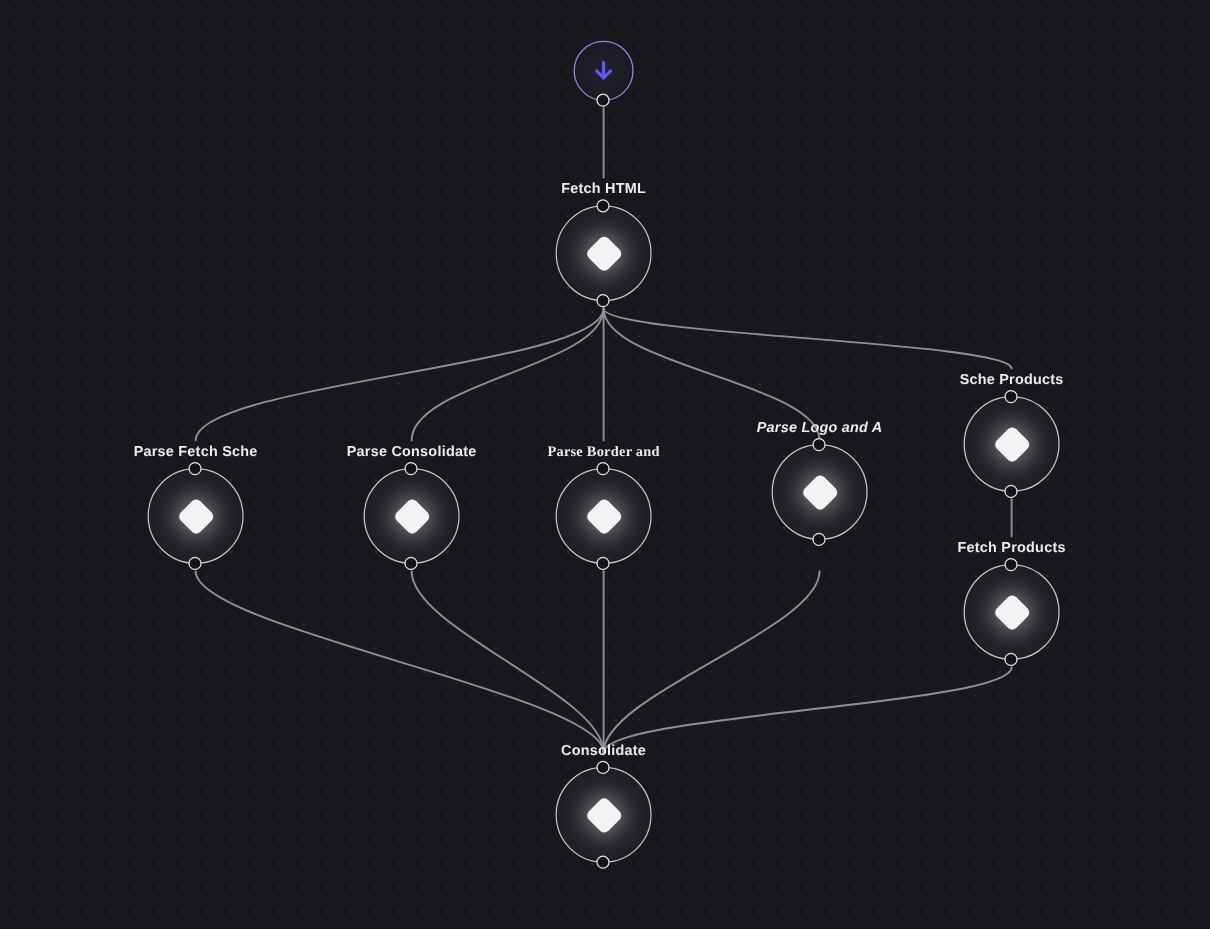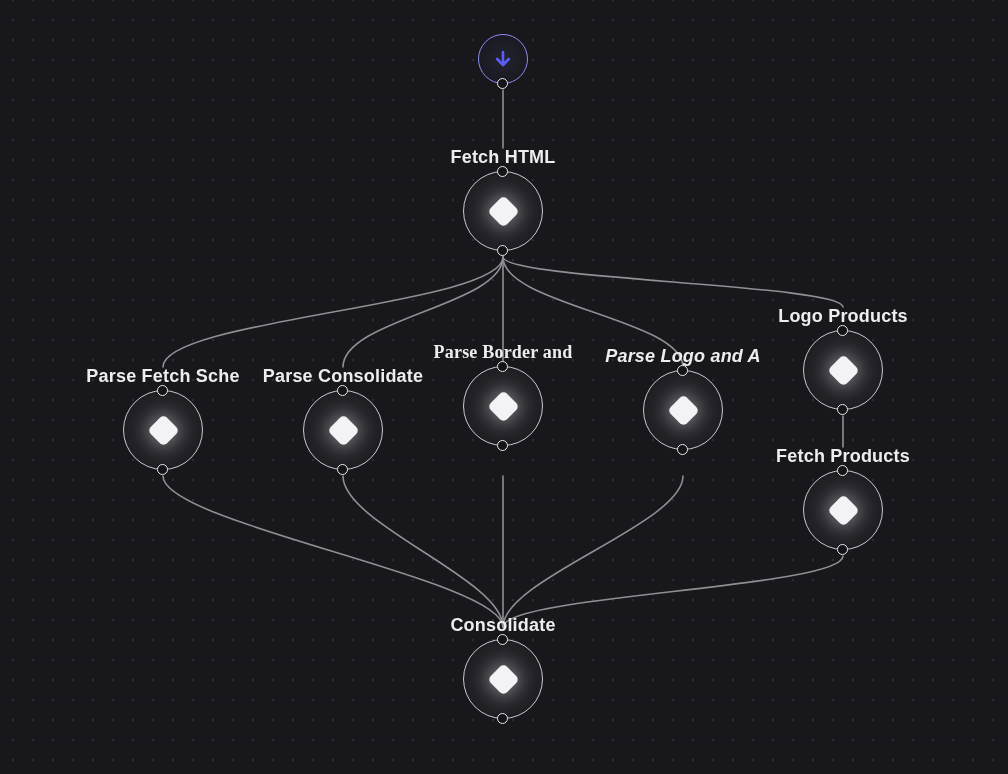--- a/index.html
+++ b/index.html
@@ -43,21 +43,21 @@
     border-color:var(--accent);
     background:radial-gradient(circle at 50% 50%, #232330 0%, #1a1a22 70%, #18181e 100%);
   }
   .label{
     position:absolute;
     left:50%;
     bottom:calc(100% + 6px);
     transform:translateX(-50%);
     white-space:nowrap;
     color:var(--label);
-    font-size:18px;
+    font-size:12px;
     font-weight:600;
     letter-spacing:.2px;
     line-height:16px;
     text-align:right;
   }
   .handle{
     position:absolute;
     left:50%;
     width:9px;height:9px;
     margin-left:-6px;
@@ -121,38 +121,38 @@
     </div>
   </div>
       <div class="node task" style="left: 303px; top: 390px;">
     <div class="label">Parse Consolidate</div>
     <div class="circle" style="height: 80px; width: 80px;">
       <span class="handle top"></span>
       <span class="diamond"></span>
       <span class="handle bottom"></span>
     </div>
   </div>
-      <div class="node task" style="left: 463px; top: 366px; font-family: Liberation Serif, serif;">
+      <div class="node task" style="left: 463px; top: 390px; font-family: Liberation Serif, serif;">
     <div class="label">Parse Border and</div>
     <div class="circle" style="height: 80px; width: 80px;">
       <span class="handle top"></span>
       <span class="diamond"></span>
       <span class="handle bottom"></span>
     </div>
   </div>
       <div class="node task" style="left: 643px; top: 370px; font-style: italic;">
     <div class="label">Parse Logo and A</div>
     <div class="circle" style="height: 80px; width: 80px;">
       <span class="handle top"></span>
       <span class="diamond"></span>
       <span class="handle bottom"></span>
     </div>
   </div>
       <div class="node task" style="left: 803px; top: 330px;">
-    <div class="label">Logo Products</div>
+    <div class="label">Sche Products</div>
     <div class="circle" style="height: 80px; width: 80px;">
       <span class="handle top"></span>
       <span class="diamond"></span>
       <span class="handle bottom"></span>
     </div>
   </div>
       <div class="node task" style="left: 803px; top: 470px;">
     <div class="label">Fetch Products</div>
     <div class="circle" style="height: 80px; width: 80px;">
       <span class="handle top"></span>

